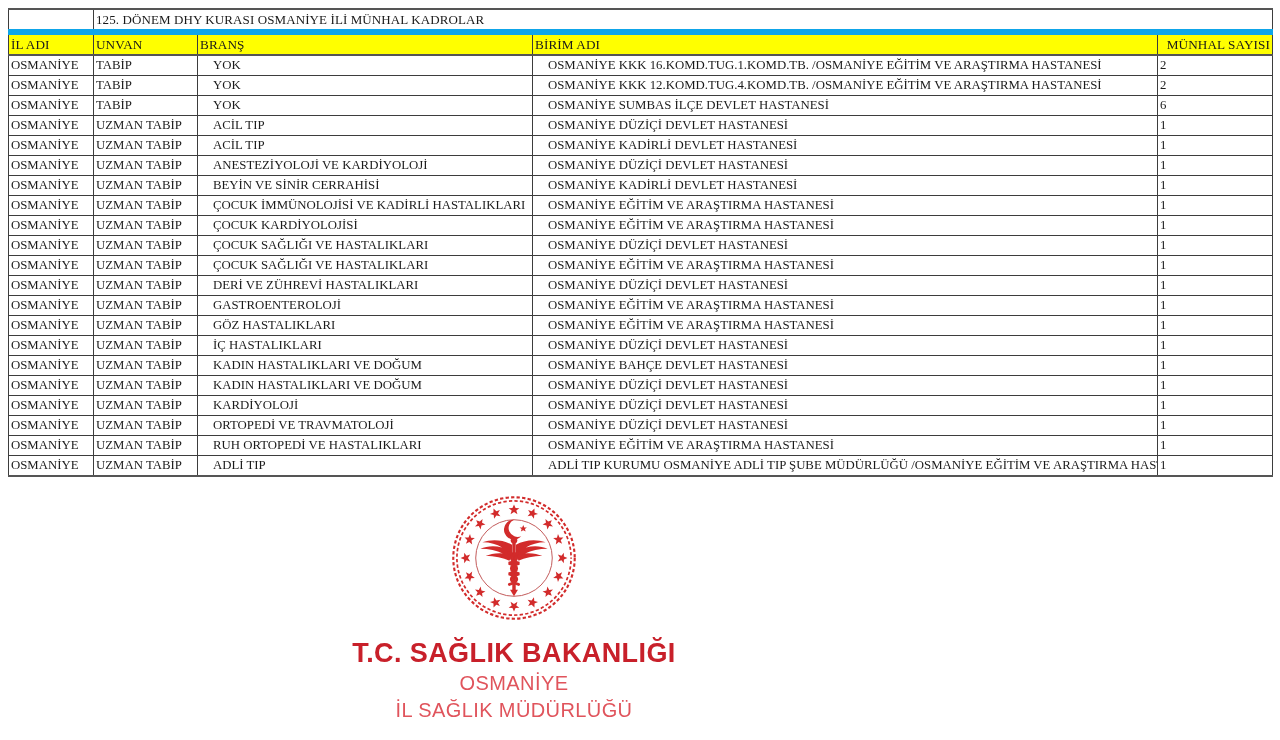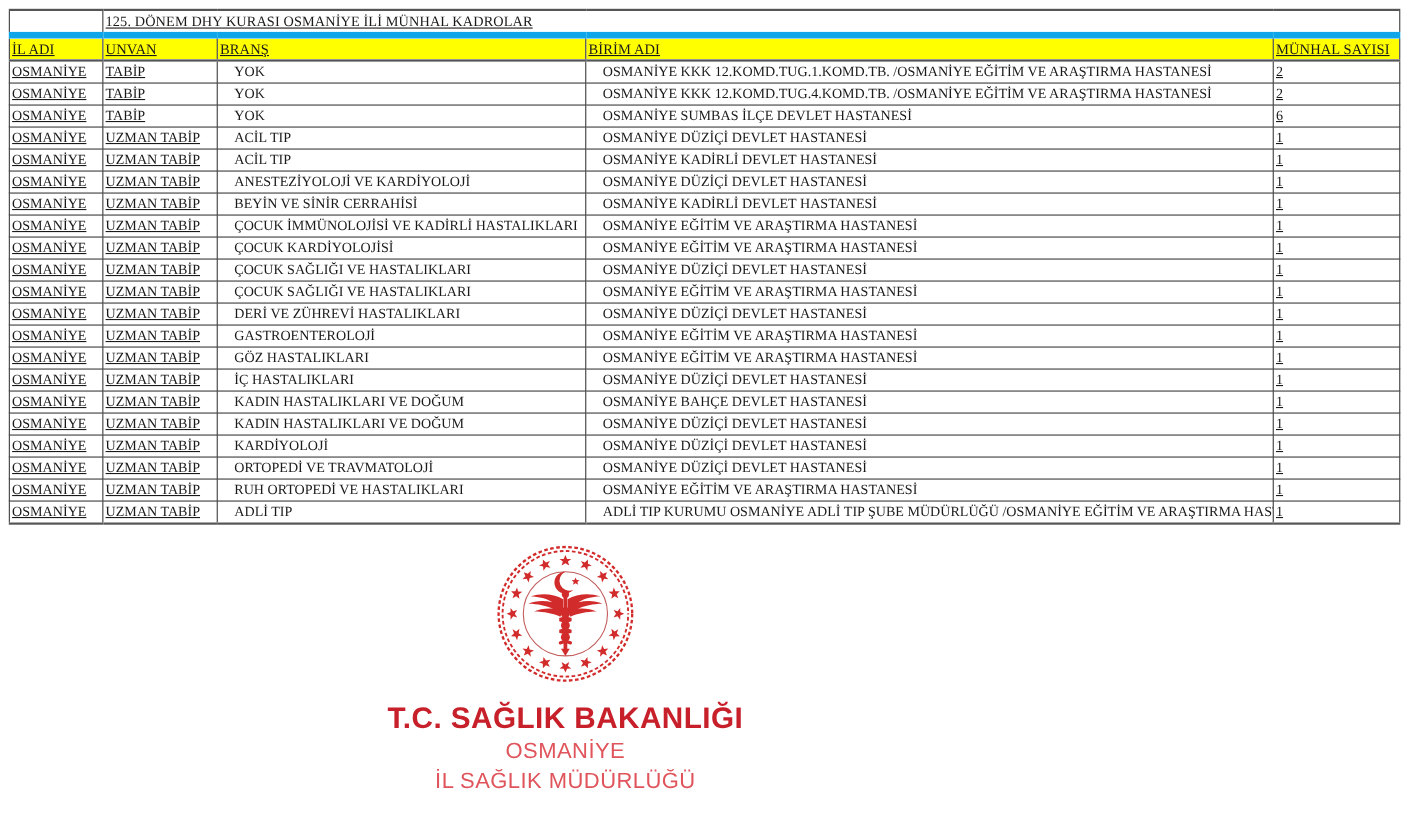--- a/index.html
+++ b/index.html
@@ -22,21 +22,20 @@
     top: 8px;
     width: 1266px;
   }
 
   table.grid {
     border-collapse: collapse;
     table-layout: fixed;
     width: 1008px;
     font-size: 12.8px;
     color: #1a1a1a;
-    text-decoration: underline;
   }
 
   table.grid td, table.grid th {
     border: 1px solid #3d3d3d;
     padding: 0 2px;
     height: 20px;
     line-height: 19px;
     overflow: hidden;
     white-space: nowrap;
     text-align: left;
@@ -66,21 +65,21 @@
     border-left: none;
   }
 
   .header-row th {
     background: #ffff00;
     font-weight: bold;
     font-size: 13.2px;
     letter-spacing: .1px;
   }
   .header-row th.num {
-    text-align: left;
+    text-align: right;
   }
 
   td.num { text-align: center; }
 
   
   .bleed {
     position: relative;
   }
   .bleed > span {
     position: absolute;
@@ -153,21 +152,21 @@
       </tr>
     </thead>
     <tbody id="table-body">
         <tr>
           <td>OSMANİYE</td>
           <td>TABİP</td>
           <td class="bleed">
             <span>YOK</span>
           </td>
           <td class="bleed">
-            <span>OSMANİYE KKK 12.KOMD.TUG.1.KOMD.TB. /OSMANİYE EĞİTİM VE ARAŞTIRMA HASTANESİ</span>
+            <span>OSMANİYE KKK 16.KOMD.TUG.1.KOMD.TB. /OSMANİYE EĞİTİM VE ARAŞTIRMA HASTANESİ</span>
           </td>
           <td class="num">2</td>
         </tr>
         <tr>
           <td>OSMANİYE</td>
           <td>TABİP</td>
           <td class="bleed">
             <span>YOK</span>
           </td>
           <td class="bleed">

